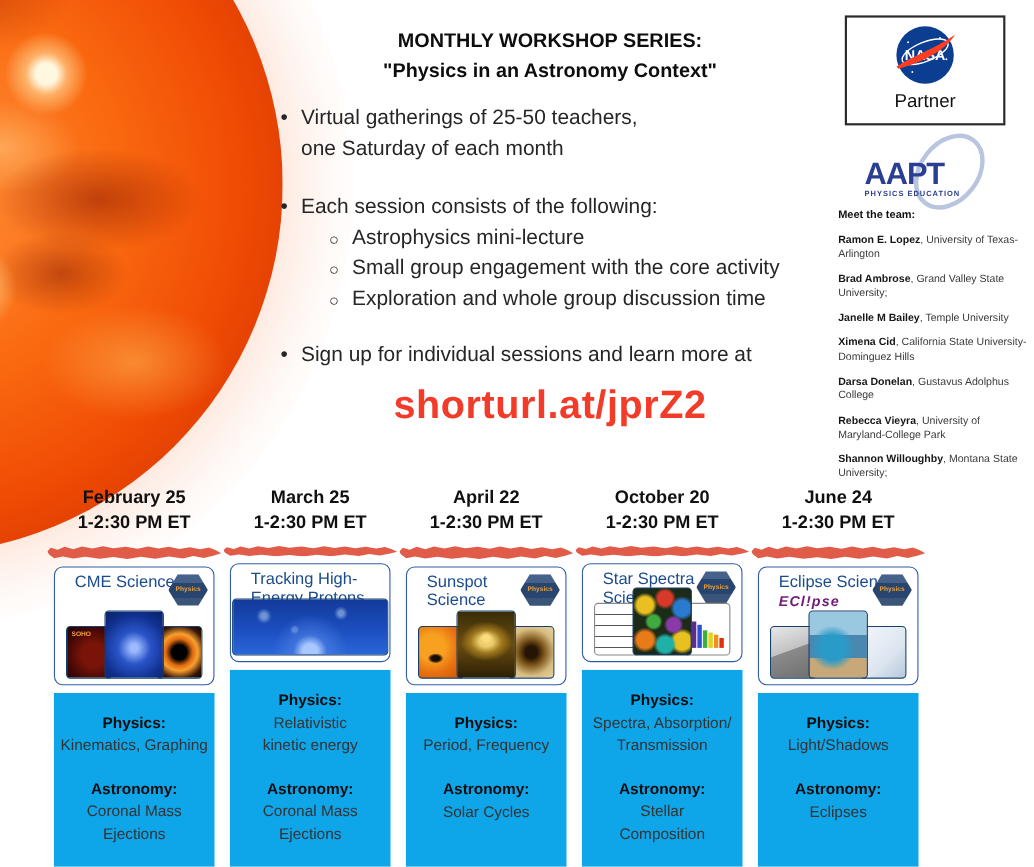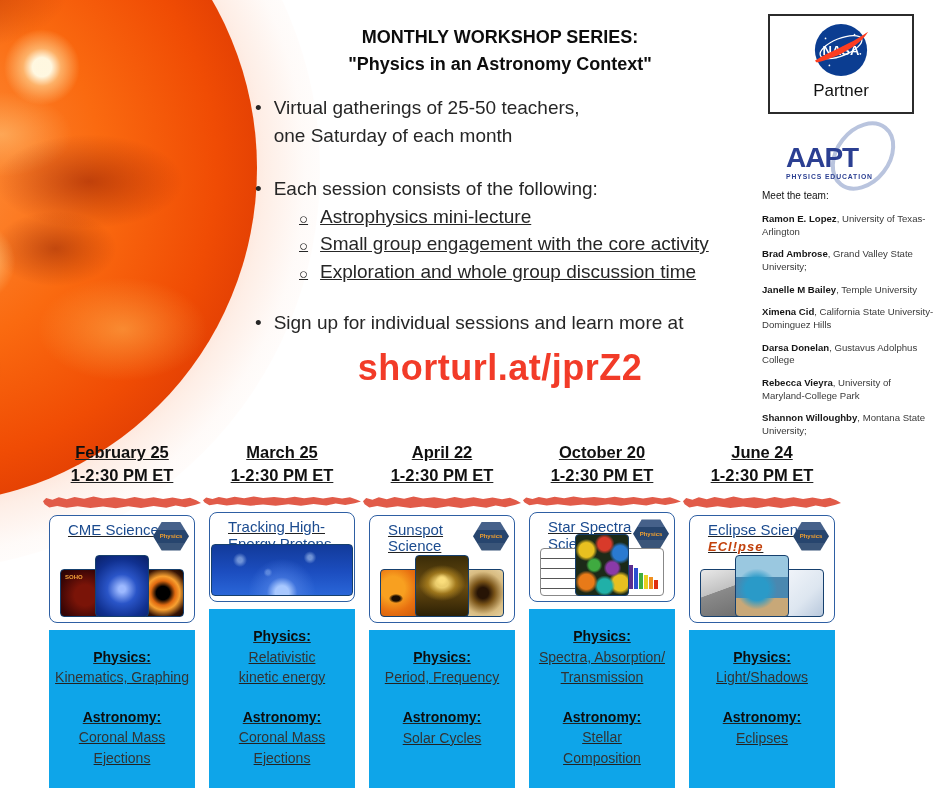--- a/index.html
+++ b/index.html
@@ -35,46 +35,46 @@
     z-index:0;
   }
   
   .header{position:absolute;left:233px;top:24px;width:534px;z-index:2;}
   .title-line{font-size:18px;font-weight:700;color:#0d0d0d;text-align:center;line-height:1.5;}
   .bullets{margin-top:16px;font-size:19px;color:#262626;}
   .b{display:flex;margin:0 0 0 22px;line-height:1.45;}
   .b .txt{white-space:pre-line;}
   .b-mark::before{content:"\2022";margin-right:12px;font-size:19px;color:#262626;}
   .sub .b-mark::before{content:"\25CB";font-size:15px;position:relative;top:1px;}
-  .sub{margin-left:66px;text-decoration:underline;}
+  .sub{margin-left:66px;}
   .gap-lg{height:26px;} .gap-md{height:24px;}
   .signup-link{
     display:block;text-align:center;margin-top:10px;
     font-size:36px;font-weight:700;color:#f23b28;text-decoration:none;letter-spacing:.5px;
   }
   
   .partner-box{
     position:absolute;left:768px;top:14px;width:146px;height:100px;
     background:#fff;border:2px solid #2b2b2b;text-align:center;z-index:2;box-sizing:border-box;
   }
   .partner-box svg{margin-top:5px;}
   .partner-label{font-size:17px;color:#111;margin-top:-2px;}
   
   .aapt{position:absolute;left:786px;top:128px;width:140px;height:64px;z-index:2;}
   .aapt-swoosh{position:absolute;left:22px;top:-10px;z-index:0;}
   .aapt-name{position:relative;z-index:1;font-size:28px;font-weight:700;color:#2b3f92;letter-spacing:-1px;line-height:1;margin-top:16px;}
   .aapt-sub{position:relative;z-index:1;font-size:6.8px;font-weight:700;color:#2b3f92;letter-spacing:.9px;margin-top:1px;}
   
   .team{position:absolute;left:762px;top:190px;width:174px;z-index:2;font-size:9.6px;color:#3a3a3a;}
-  .team-heading{font-size:10px;font-weight:400;color:#111;margin:0 0 12px 0;}
+  .team-heading{font-size:10px;font-weight:700;color:#111;margin:0 0 12px 0;}
   .member{margin-bottom:10px;line-height:1.32;}
   .member b{color:#161616;}
   
   .sessions{position:absolute;left:49px;top:441px;width:871px;height:347px;display:flex;gap:14px;z-index:2;}
-  .col{width:146px;display:flex;flex-direction:column;text-decoration:underline;}
+  .col{width:146px;display:flex;flex-direction:column;}
   .date-block{text-align:center;font-weight:700;font-size:16.5px;line-height:1.42;color:#101010;}
   .brush{
     height:13px;margin:8px -6px 6px -6px;background:#e15b49;
     clip-path:polygon(0% 42%,2% 16%,6% 30%,10% 10%,15% 26%,20% 8%,26% 22%,32% 6%,38% 20%,45% 10%,52% 24%,58% 8%,64% 22%,70% 10%,76% 25%,82% 12%,88% 26%,93% 14%,97% 34%,100% 55%,96% 70%,90% 88%,84% 74%,78% 92%,70% 78%,62% 94%,54% 80%,46% 95%,38% 82%,30% 94%,22% 80%,15% 92%,9% 78%,4% 90%,1% 64%);
   }
   .card{
     height:108px;border:1.5px solid #2e5fa3;border-radius:8px;background:#fff;
     position:relative;padding:6px 18px;box-sizing:border-box;
   }
   .card-title{font-size:15px;color:#1b4b8f;line-height:1.1;white-space:pre-line;max-width:118px;}
@@ -129,21 +129,21 @@
       radial-gradient(circle at 85% 80%, #e8c020 0 12%, transparent 18%),
       #1c2a18;}
   .mini-chart{background:#fff;border-color:#888;display:flex;align-items:flex-end;justify-content:center;gap:1px;padding:3px 3px 6px;}
   .mini-chart i{display:block;width:4px;}
   
   .shadow-img{background:linear-gradient(160deg,#e8e8e8 0%,#c2c2c2 45%,#8a8a8a 46%,#6f6f6f 100%);}
   .viewer-img{background:
       radial-gradient(circle at 40% 55%, #2a9ac8 0 25%, transparent 45%),
       linear-gradient(180deg,#9ac8e0 0 35%, #4a88b0 35% 70%, #c8a878 70% 100%);}
   .paper-img{background:linear-gradient(135deg,#f2f5fa 0%,#dde6f0 60%,#b8c8dc 100%);}
-  .eclipse-logo{font-size:13px;font-weight:700;font-style:italic;color:#c2410c;letter-spacing:1px;margin-top:1px;}
+  .eclipse-logo{font-size:13px;font-weight:700;font-style:italic;color:#701a75;letter-spacing:1px;margin-top:1px;}
   
   .pink{
     flex:1;margin-top:7px;background:#0ea5e9;text-align:center;
     font-size:14px;color:#333;padding-top:17px;line-height:1.45;box-sizing:border-box;
   }
   .pink .lbl{font-weight:700;color:#0d0d0d;}
   .pink .topic{white-space:pre-line;margin-bottom:20px;}
 </style>
 </head>
 <body>

